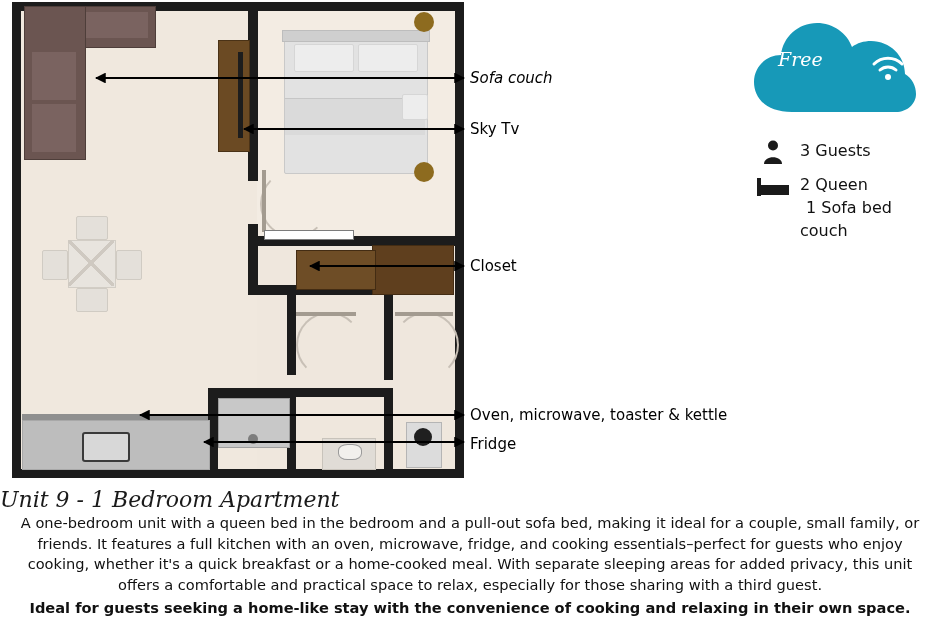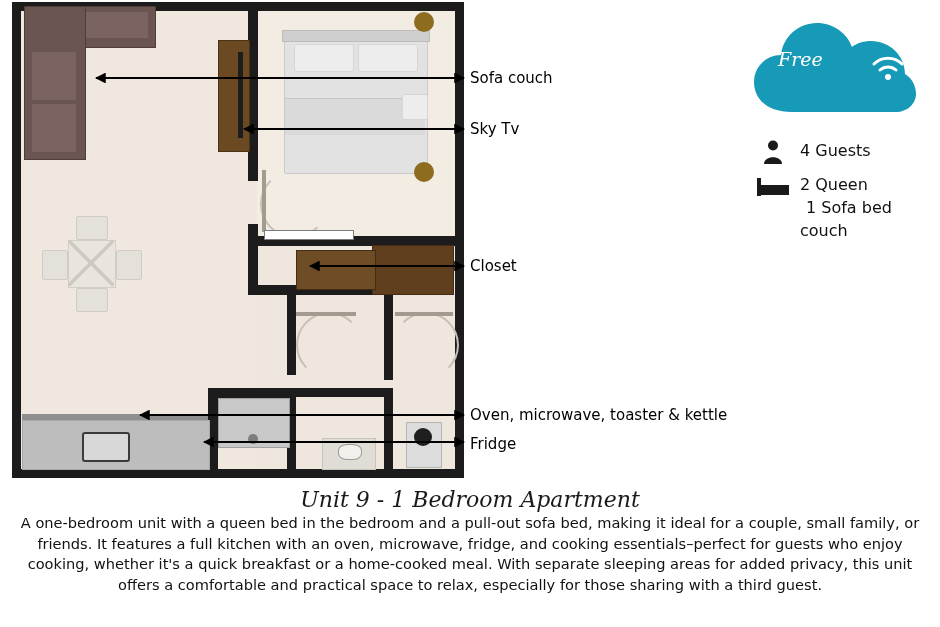--- a/index.html
+++ b/index.html
@@ -200,21 +200,21 @@
     font-family: "DejaVu Sans", sans-serif;
   }
   #guests-row { left: 800px; top: 141px; }
   #bed-row    { left: 800px; top: 173px; line-height: 1.45; }
 
   
   #caption-title {
     position: absolute;
     left: 0; top: 487px;
     width: 940px;
-    text-align: center;
+    text-align: left;
     font-family: "DejaVu Serif", serif;
     font-style: italic;
     font-size: 22px;
     color: #1a1a1a;
   }
   #caption-body {
     position: absolute;
     left: 14px; top: 513px;
     width: 912px;
     text-align: center;
@@ -317,21 +317,21 @@
 
   <path d="M 244 129 L 464 129" stroke="#000" stroke-width="1.8" fill="none" marker-start="url(#arrow)" marker-end="url(#arrow)"></path>
 
   <path d="M 310 266 L 464 266" stroke="#000" stroke-width="1.8" fill="none" marker-start="url(#arrow)" marker-end="url(#arrow)"></path>
 
   <path d="M 140 415 L 464 415" stroke="#000" stroke-width="1.8" fill="none" marker-start="url(#arrow)" marker-end="url(#arrow)"></path>
 
   <path d="M 204 442 L 464 442" stroke="#000" stroke-width="1.8" fill="none" marker-start="url(#arrow)" marker-end="url(#arrow)"></path>
 </svg>
 
-<div class="callout-label" style="left:470px; top:69px;">Sofa couch</div>
+<div class="callout-label" style="left:470px; top:69px;font-style:italic;">Sofa couch</div>
 <div class="callout-label" style="left:470px; top:120px;">Sky Tv</div>
 <div class="callout-label" style="left:470px; top:257px;">Closet</div>
 <div class="callout-label" style="left:470px; top:406px;">Oven, microwave, toaster &amp; kettle</div>
 <div class="callout-label" style="left:470px; top:435px;">Fridge</div>
 
 <div id="wifi-badge">
   <svg width="172" height="106" viewBox="0 0 172 106">
     <path d="M44 98 C18 98 6 84 6 68 C6 53 18 41 33 41 C35 23 50 9 69 9
              C85 9 99 19 104 33 C109 29 116 27 123 27 C142 27 157 42 157 60
              C164 64 168 72 168 80 C168 90 159 98 148 98 Z" fill="#1799b8"></path>
@@ -343,29 +343,30 @@
       <path d="M12 22 A12 12 0 0 1 28 22"></path>
     </g>
     <circle cx="20" cy="29" r="3" fill="#ffffff"></circle>
   </svg>
 </div>
 
 <svg width="26" height="26" viewBox="0 0 26 26" style="position:absolute;left:760px;top:139px;">
   <circle cx="13" cy="6.5" r="5" fill="#1a1a1a"></circle>
   <path d="M4 25 C4 16 22 16 22 25 Z" fill="#1a1a1a"></path>
 </svg>
-<div class="info-row" id="guests-row">4 Guests</div>
+<div class="info-row" id="guests-row">3 Guests</div>
 
 <svg width="34" height="22" viewBox="0 0 34 22" style="position:absolute;left:757px;top:176px;">
   <rect x="0" y="2" width="4" height="18" fill="#1a1a1a"></rect>
   <rect x="4" y="9" width="28" height="6" fill="#1a1a1a"></rect>
   <rect x="4" y="15" width="28" height="4" fill="#1a1a1a"></rect>
 </svg>
 <div class="info-row" id="bed-row">
   <div>2 Queen</div>
   <div style="margin-left:6px;">1 Sofa bed</div>
   <div style="margin-left:0;">couch</div>
 </div>
 
 <div id="caption-title">Unit 9 - 1 Bedroom Apartment</div>
 <div id="caption-body">
   <span>A one-bedroom unit with a queen bed in the bedroom and a pull-out sofa bed, making it ideal for a couple, small family, or friends. It features a full kitchen with an oven, microwave, fridge, and cooking essentials–perfect for guests who enjoy cooking, whether it's a quick breakfast or a home-cooked meal. With separate sleeping areas for added privacy, this unit offers a comfortable and practical space to relax, especially for those sharing with a third guest.</span>
+  <span id="caption-bold">Ideal for guests seeking a home-like stay with the convenience of cooking and relaxing in their own space.</span>
 </div>
 
 </body></html>

